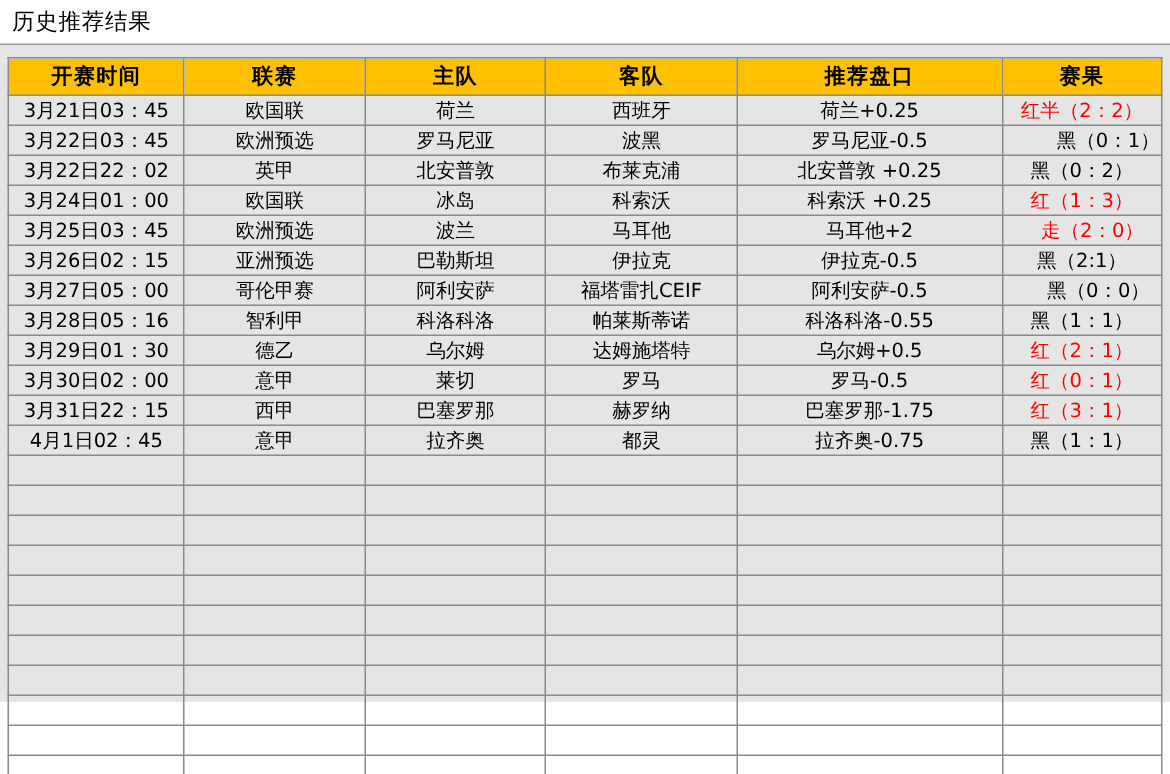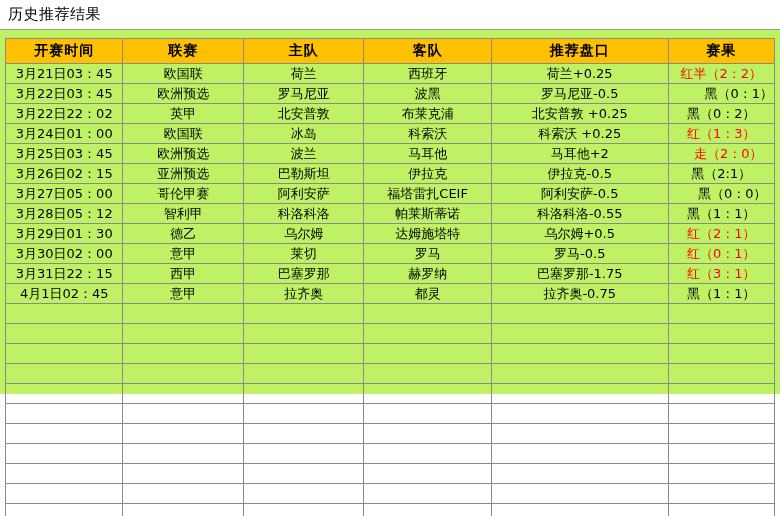--- a/index.html
+++ b/index.html
@@ -9,22 +9,22 @@
   body {
     width: 780px;
     height: 516px;
     background: #ffffff;
     font-family: "Liberation Sans", sans-serif;
     overflow: hidden;
   }
   #app {
     position: relative;
     width: 780px;
-    height: 394px;
-    background: #bef264;
+    height: 468px;
+    background: #e5e5e5;
   }
   
   .title-bar {
     position: absolute;
     left: 0;
     top: 0;
     width: 780px;
     height: 30px;
     box-sizing: border-box;
     border-bottom: 1px solid #9a9a9a;
@@ -156,21 +156,21 @@
         </tr>
         <tr>
           <td class="cell-time">3月27日05：00</td>
           <td>哥伦甲赛</td>
           <td>阿利安萨</td>
           <td>福塔雷扎CEIF</td>
           <td>阿利安萨-0.5</td>
           <td style="color: rgb(0, 0, 0); padding-left: 24px;">黑（0：0）</td>
         </tr>
         <tr>
-          <td class="cell-time">3月28日05：12</td>
+          <td class="cell-time">3月28日05：16</td>
           <td>智利甲</td>
           <td>科洛科洛</td>
           <td>帕莱斯蒂诺</td>
           <td>科洛科洛-0.55</td>
           <td style="color: rgb(0, 0, 0);">黑（1：1）</td>
         </tr>
         <tr>
           <td class="cell-time">3月29日01：30</td>
           <td>德乙</td>
           <td>乌尔姆</td>

